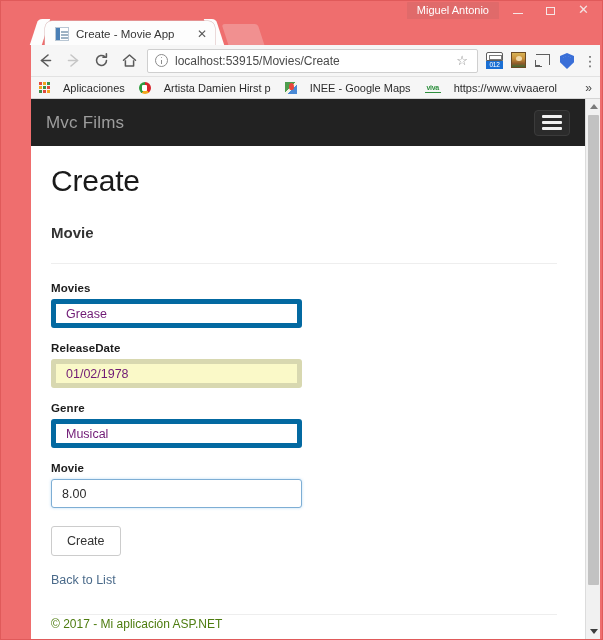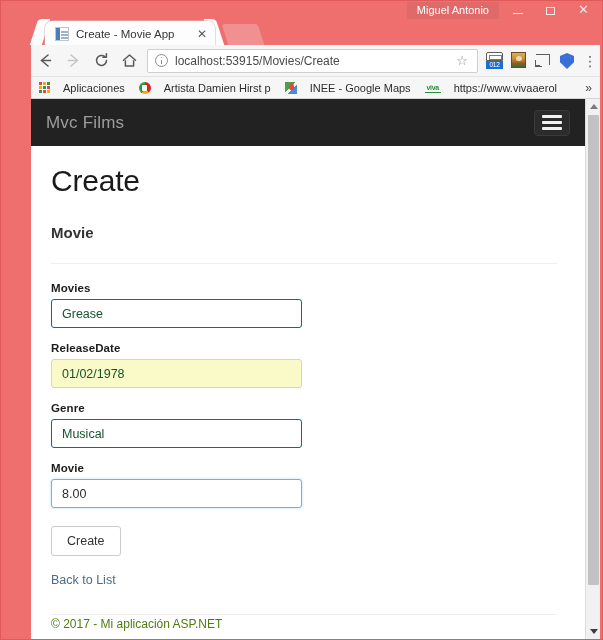--- a/index.html
+++ b/index.html
@@ -273,22 +273,22 @@
   }
 
   form { margin-top: 18px; }
   .form-group { margin-bottom: 14px; }
   .form-label {
     display: block; font-size: 11.5px; font-weight: bold; color: #1c1c1c;
     margin-bottom: 5px; letter-spacing: 0.1px;
   }
   .form-input {
     width: 251px; height: 29px;
-    border: 1px solid #0369a1; border-radius: 3px;
-    padding: 0 10px; font-size: 12.5px; color: #14532d;
+    border: 5px solid #0369a1; border-radius: 3px;
+    padding: 0 10px; font-size: 12.5px; color: #701a75;
     background: #ffffff;
     font-family: "Liberation Sans", sans-serif;
     outline: none;
   }
   .form-input.autofill {
     background: #faf9c8; border-color: #d8d8b0;
   }
   .form-input.focused {
     border: 1.5px solid #7eaed4;
     box-shadow: 0 0 3px rgba(102,175,233,0.45);

